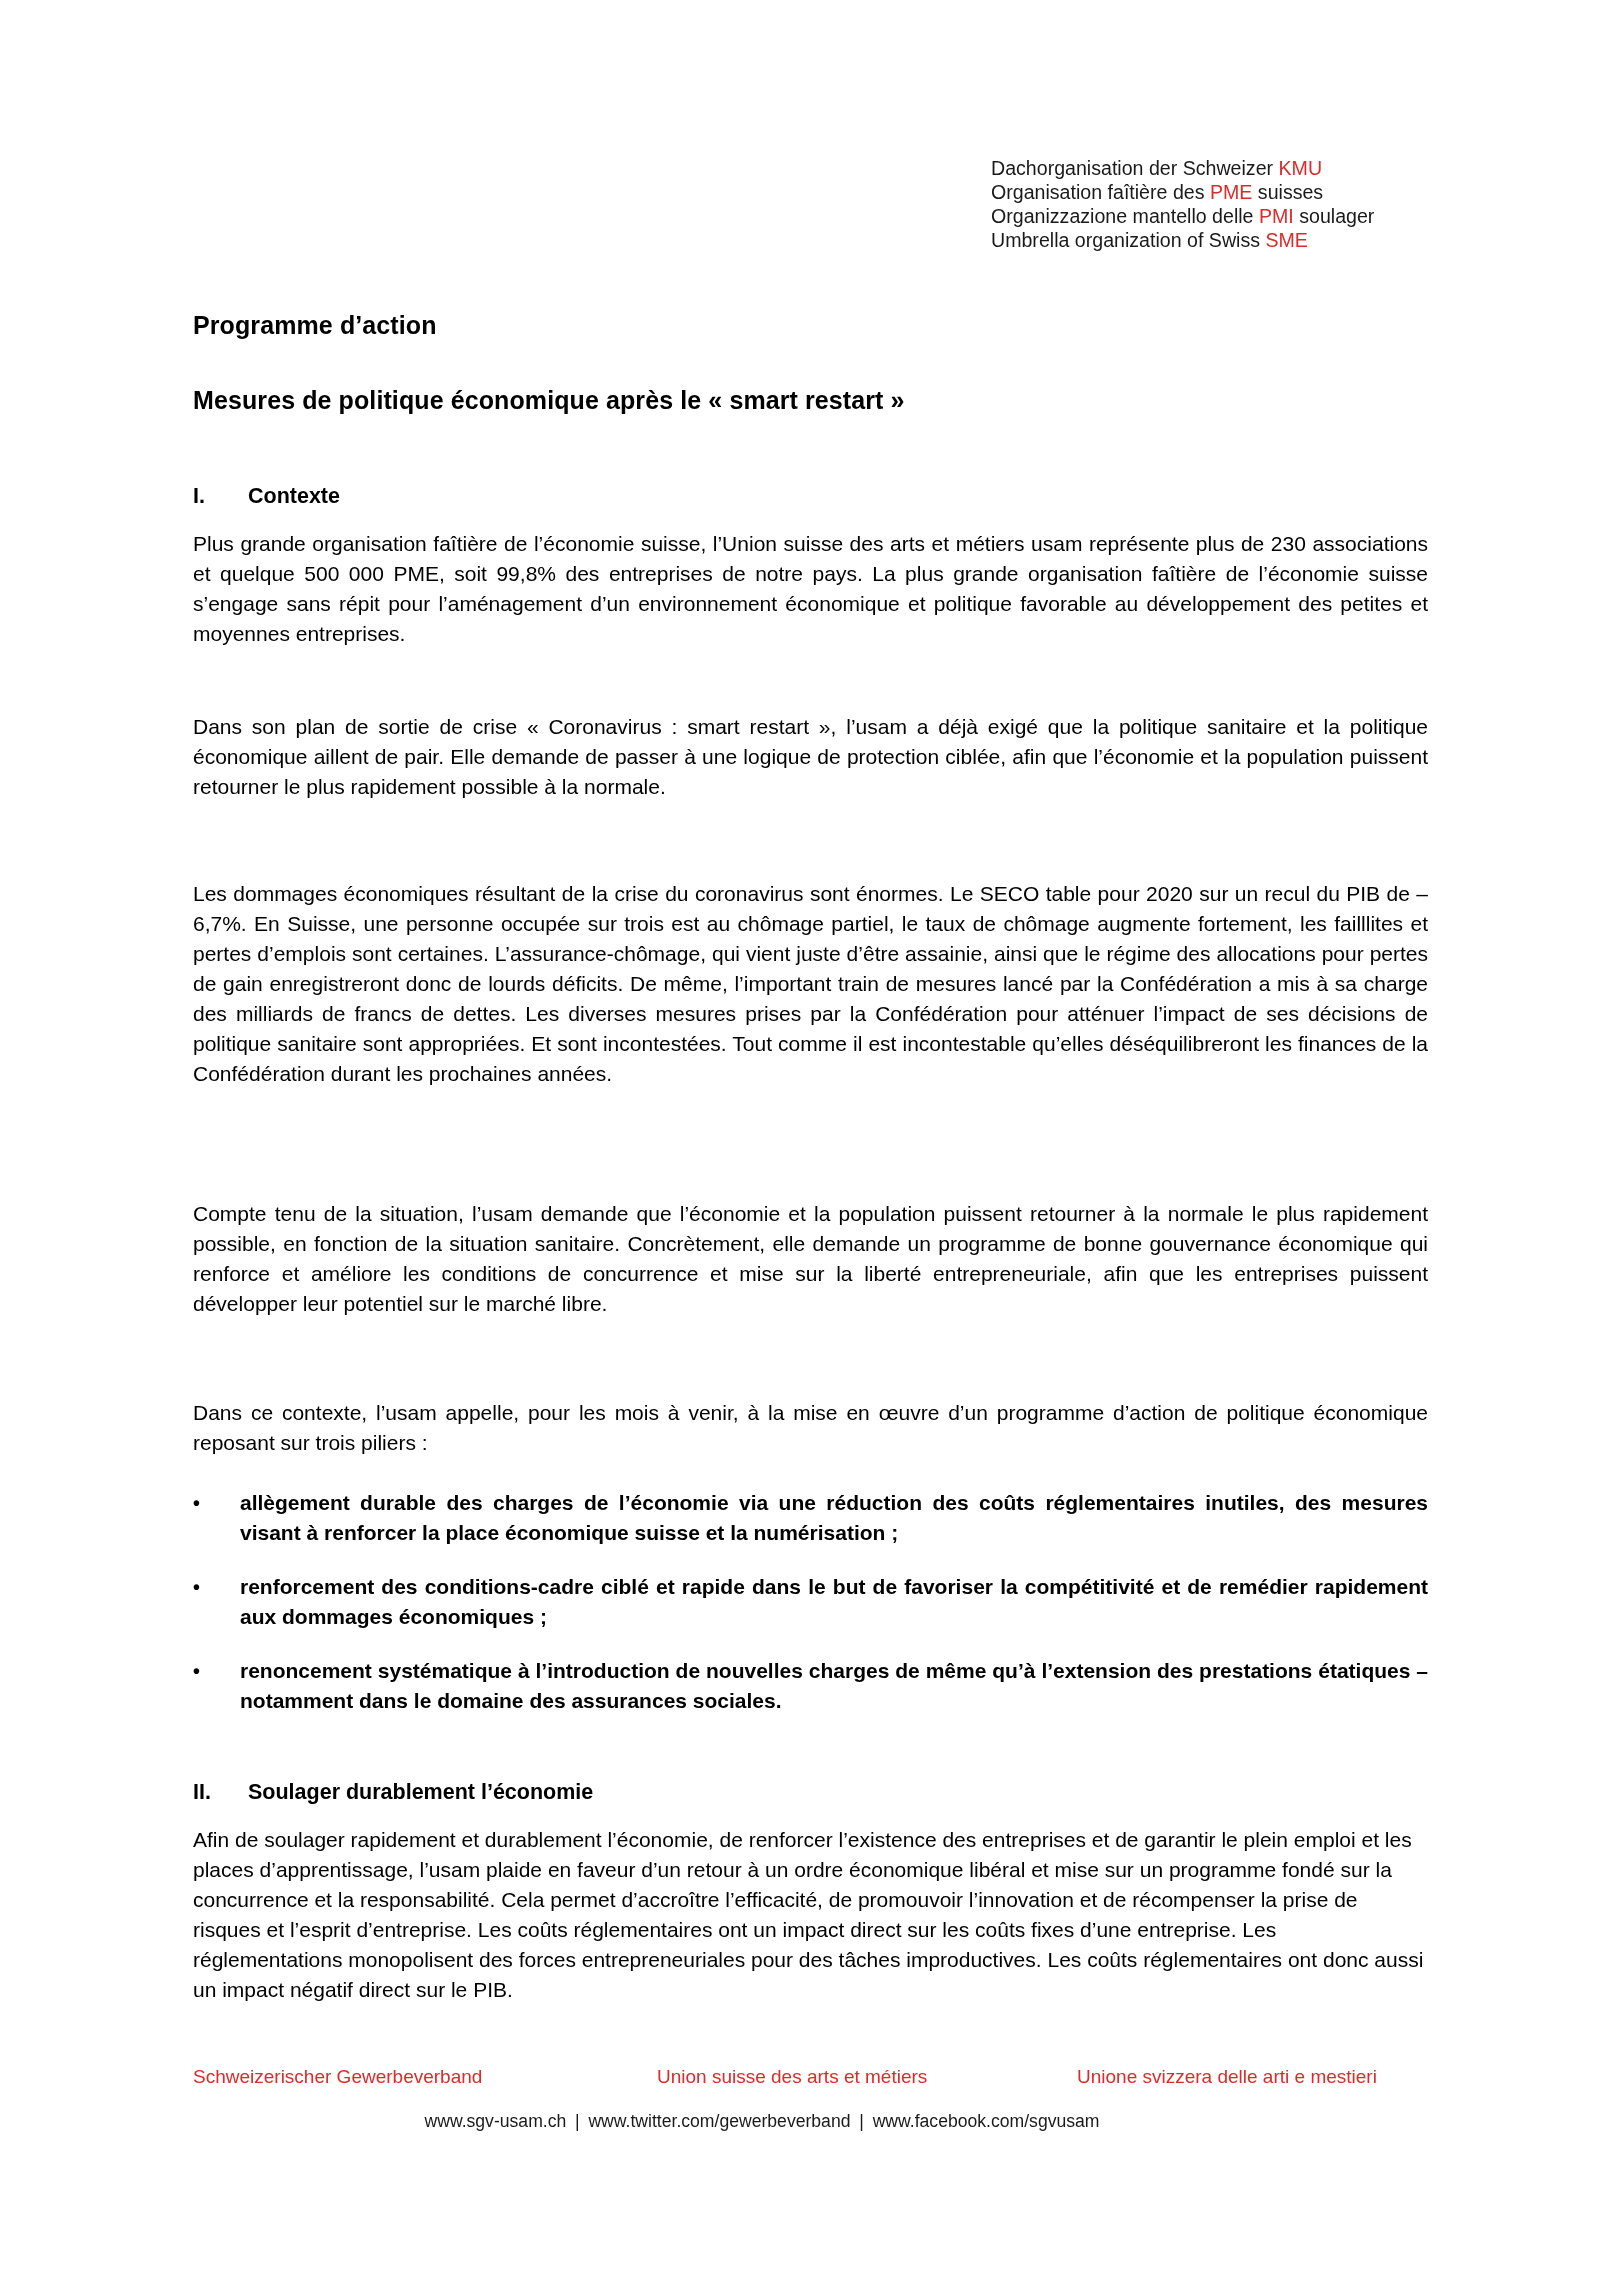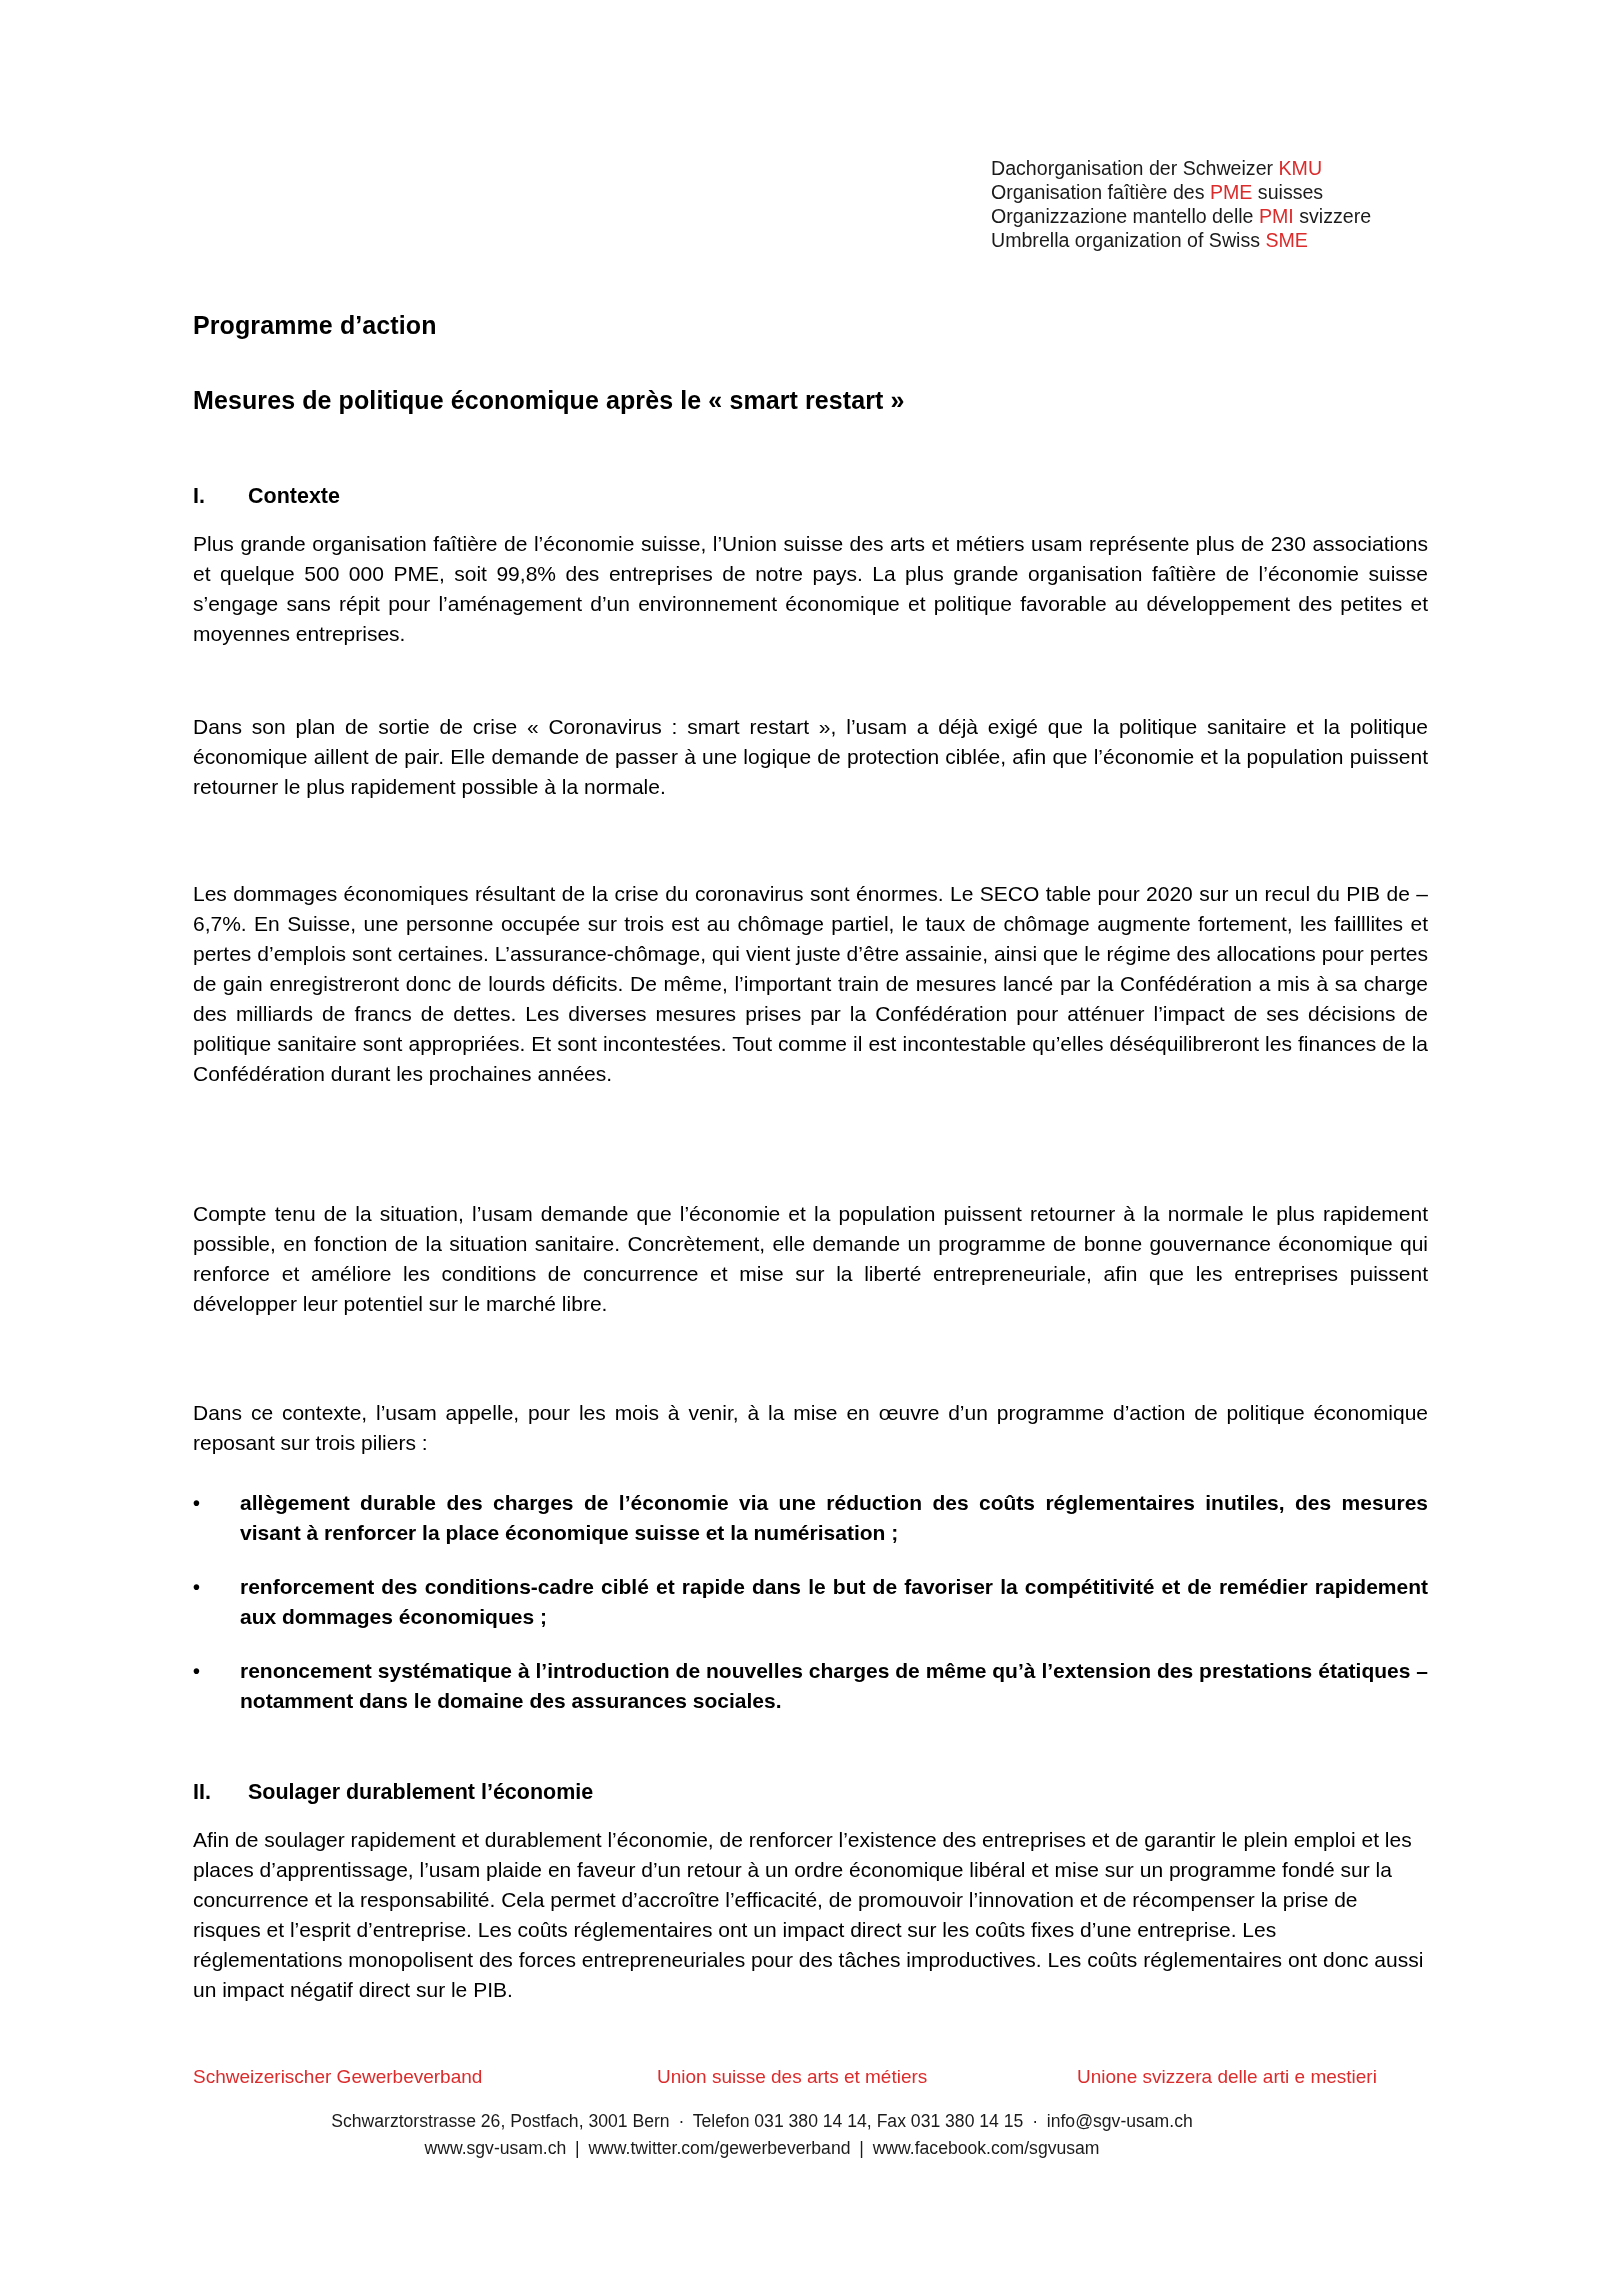--- a/index.html
+++ b/index.html
@@ -163,21 +163,21 @@
 <body>
 
 <div class="page">
 
   <div class="header">
 
 
     <div class="header-langs">
       <div><span>Dachorganisation der Schweizer </span><span class="accent">KMU</span><span></span></div>
       <div><span>Organisation faîtière des </span><span class="accent">PME</span><span> suisses</span></div>
-      <div><span>Organizzazione mantello delle </span><span class="accent">PMI</span><span> svizzere</span></div>
+      <div><span>Organizzazione mantello delle </span><span class="accent">PMI</span><span> soulager</span></div>
       <div><span>Umbrella organization of Swiss </span><span class="accent">SME</span><span></span></div>
     </div>
   </div>
 
   <div class="content">
 
     <div class="doc-title title-1">Programme d’action</div>
     <div class="doc-title title-2">Mesures de politique économique après le « smart restart »</div>
 
     <div class="section-head" style="top: 484px;">
@@ -212,27 +212,20 @@
     <div class="para last-flush" style="top: 1825px;">Afin de soulager rapidement et durablement l’économie, de renforcer l’existence des entreprises et de garantir le plein emploi et les places d’apprentissage, l’usam plaide en faveur d’un retour à un ordre économique libéral et mise sur un programme fondé sur la concurrence et la responsabilité. Cela permet d’accroître l’efficacité, de promouvoir l’innovation et de récompenser la prise de risques et l’esprit d’entreprise. Les coûts réglementaires ont un impact direct sur les coûts fixes d’une entreprise. Les réglementations monopolisent des forces entrepreneuriales pour des tâches improductives. Les coûts réglementaires ont donc aussi un impact négatif direct sur le PIB.</div>
   </div>
 
   <div class="footer">
     <div class="footer-orgs">
       <span class="org-de">Schweizerischer Gewerbeverband</span>
       <span class="org-fr">Union suisse des arts et métiers</span>
       <span class="org-it">Unione svizzera delle arti e mestieri</span>
     </div>
     <div class="footer-contact">
-      <div>
-        <span>Schwarztorstrasse 26, Postfach, 3001 Bern</span>
-        <span class="sep">·</span>
-        <span>Telefon 031 380 14 14, Fax 031 380 14 15</span>
-        <span class="sep">·</span>
-        <span>info@sgv-usam.ch</span>
-      </div>
       <div>
         <span>www.sgv-usam.ch</span>
         <span class="sep">|</span>
         <span>www.twitter.com/gewerbeverband</span>
         <span class="sep">|</span>
         <span>www.facebook.com/sgvusam</span>
       </div>
     </div>
   </div>
 

